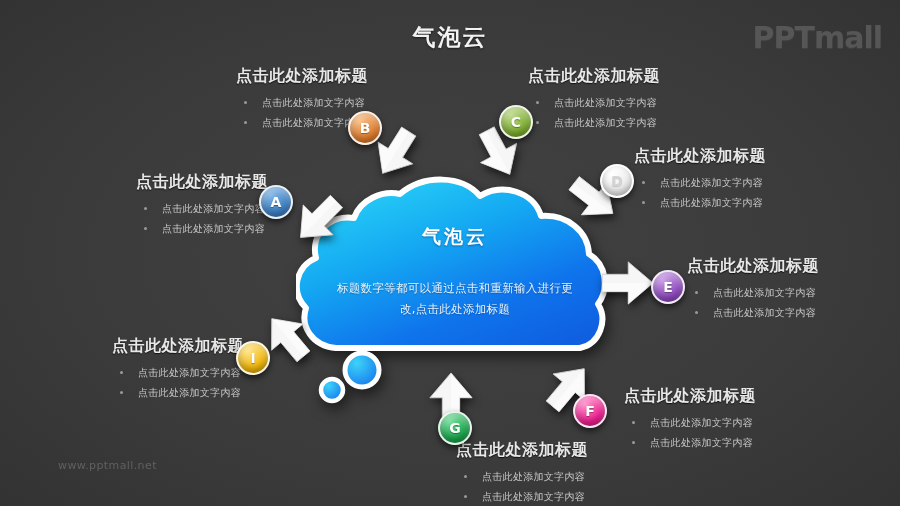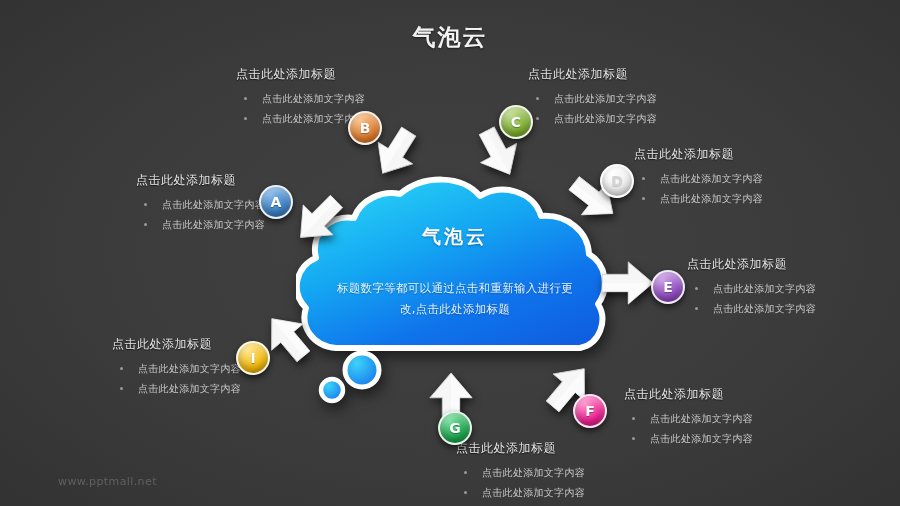--- a/index.html
+++ b/index.html
@@ -20,21 +20,21 @@
     color:#f2f2f2;font-size:23px;font-weight:bold;letter-spacing:2px;
     text-shadow:0 1px 2px rgba(0,0,0,.6);
   }
   .brand{
     position:absolute;right:18px;top:20px;
     color:#565656;font-size:30px;font-weight:bold;letter-spacing:-1px;
     font-family:"DejaVu Sans","Liberation Sans",sans-serif;
     text-shadow:0 1px 0 rgba(255,255,255,.05);
   }
   .watermark{
-    position:absolute;left:58px;bottom:18px;
+    position:absolute;left:58px;bottom:34px;
     color:#606060;font-size:11px;letter-spacing:.4px;
   }
 
   
   .cloud-wrap{position:absolute;left:296px;top:172px;width:318px;height:240px;}
   .cloud-svg{position:absolute;left:0;top:0;filter:drop-shadow(3px 6px 7px rgba(0,0,0,.55));}
   .cloud-text{position:absolute;left:0;top:0;width:318px;height:190px;
     display:flex;flex-direction:column;align-items:center;justify-content:center;
     pointer-events:none;}
   .cloud-heading{
@@ -43,21 +43,21 @@
   }
   .cloud-body{
     margin-top:28px;width:236px;text-align:center;
     color:#e9f6ff;font-size:11.5px;line-height:1.85;letter-spacing:.3px;
     text-shadow:0 1px 1px rgba(0,40,90,.4);
   }
 
   
   .block{position:absolute;}
   .block .hd{
-    color:#e8e8e8;font-size:12px;font-weight:normal;letter-spacing:.5px;
+    color:#e8e8e8;font-size:16px;font-weight:bold;letter-spacing:.5px;
     white-space:nowrap;margin-bottom:6px;
     text-shadow:0 1px 1px rgba(0,0,0,.7);
   }
   .block ul{list-style:none;margin:0;padding:0;}
   .block li{
     position:relative;color:#c8c8c8;font-size:10px;letter-spacing:.3px;
     white-space:nowrap;padding-left:26px;line-height:1.95;
   }
   .block li::before{
     content:"";position:absolute;left:8px;top:8px;
@@ -79,20 +79,21 @@
   
   .arrow{position:absolute;z-index:4;
     filter:drop-shadow(2px 4px 4px rgba(0,0,0,.65));}
 </style>
 </head>
 <body>
 
 <div id="stage">
 
   <div class="slide-title">气泡云</div>
+  <div class="brand">PPTmall</div>
   <div class="watermark">www.pptmall.net</div>
 
   <div class="arrow" style="left:288px;top:188px;">
     <svg width="62" height="62" viewBox="0 0 100 100">
       <g transform="rotate(45 50 50)">
         <polygon points="50,92 16,52 36,52 36,10 64,10 64,52 84,52" fill="#f6f6f6" stroke="#cfcfcf" stroke-width="1.5" stroke-linejoin="round"></polygon>
         <polygon points="50,92 16,52 36,52 36,10 50,10" fill="#ffffff" opacity=".55"></polygon>
       </g>
     </svg>
   </div>

